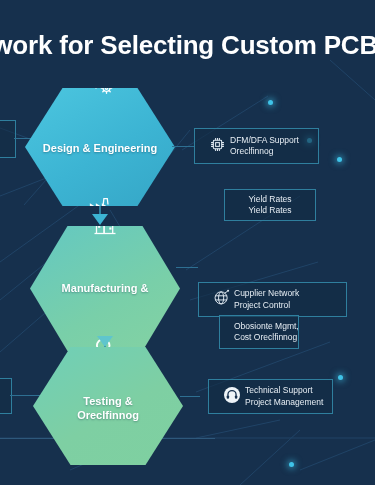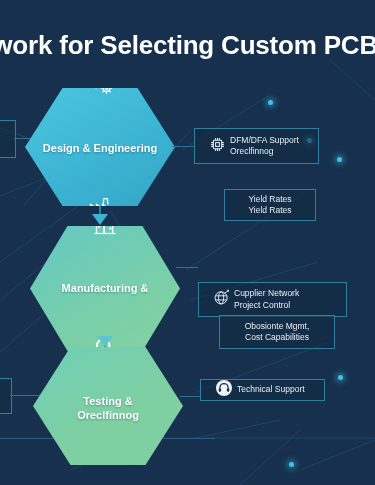--- a/index.html
+++ b/index.html
@@ -255,34 +255,35 @@
         <path d="M12.2 4.6l3.4-2.4"></path>
         <circle cx="16" cy="1.9" r="1.1" fill="#dfe9f1" stroke="none"></circle>
       </svg>
     </span>
     <span class="ltext">
       <span>Cupplier Network</span><br>
       <span>Project Control</span>
     </span>
   </div>
 
-  <div class="lbox center" style="left:219px;top:315px;width:116px;height:34px;">
+  <div class="lbox center" style="left:219px;top:315px;width:80px;height:34px;">
     <span class="ltext">
       <span>Obosionte Mgmt,</span><br>
-      <span>Cost Capabilities</span>
-    </span>
-  </div>
-
-  <div class="lbox" style="left:200px;top:379px;width:125px;height:22px;">
+      <span>Cost Oreclfinnog</span>
+    </span>
+  </div>
+
+  <div class="lbox" style="left:208px;top:379px;width:125px;height:35px;">
     <span class="lico">
       <svg width="18" height="18" viewBox="0 0 18 18" fill="none">
         <circle cx="9" cy="9" r="8" fill="#eef4f8"></circle>
         <path d="M4.9 9.6V8.7a4.1 4.1 0 0 1 8.2 0v.9" stroke="#16304d" stroke-width="1.3" fill="none"></path>
         <rect x="3.7" y="9.2" width="2.4" height="3.6" rx="1.1" fill="#16304d"></rect>
         <rect x="11.9" y="9.2" width="2.4" height="3.6" rx="1.1" fill="#16304d"></rect>
       </svg>
     </span>
     <span class="ltext">
       <span>Technical Support</span><br>
+      <span>Project Management</span>
     </span>
   </div>
 
 </div>
 
 </body></html>

